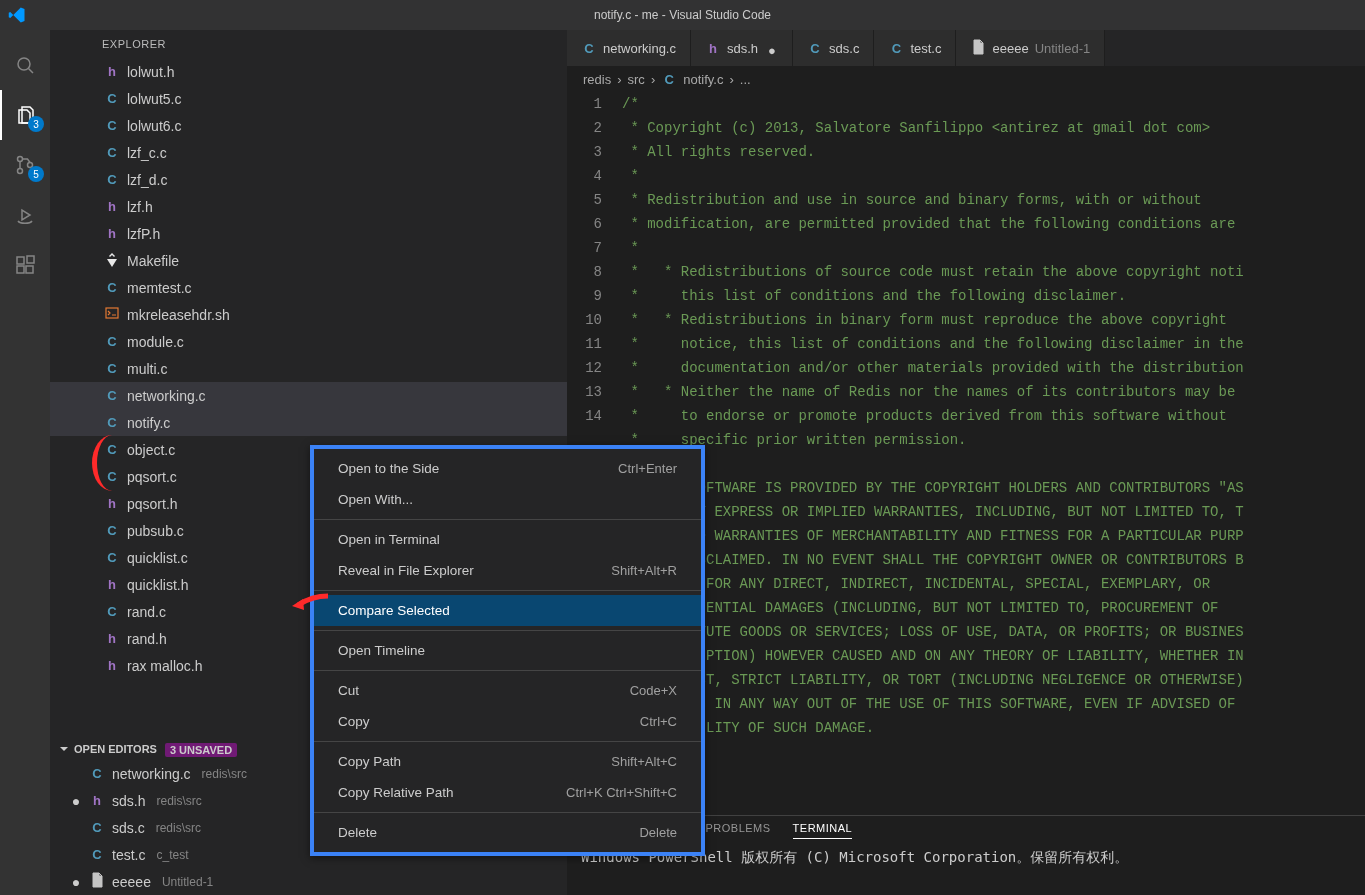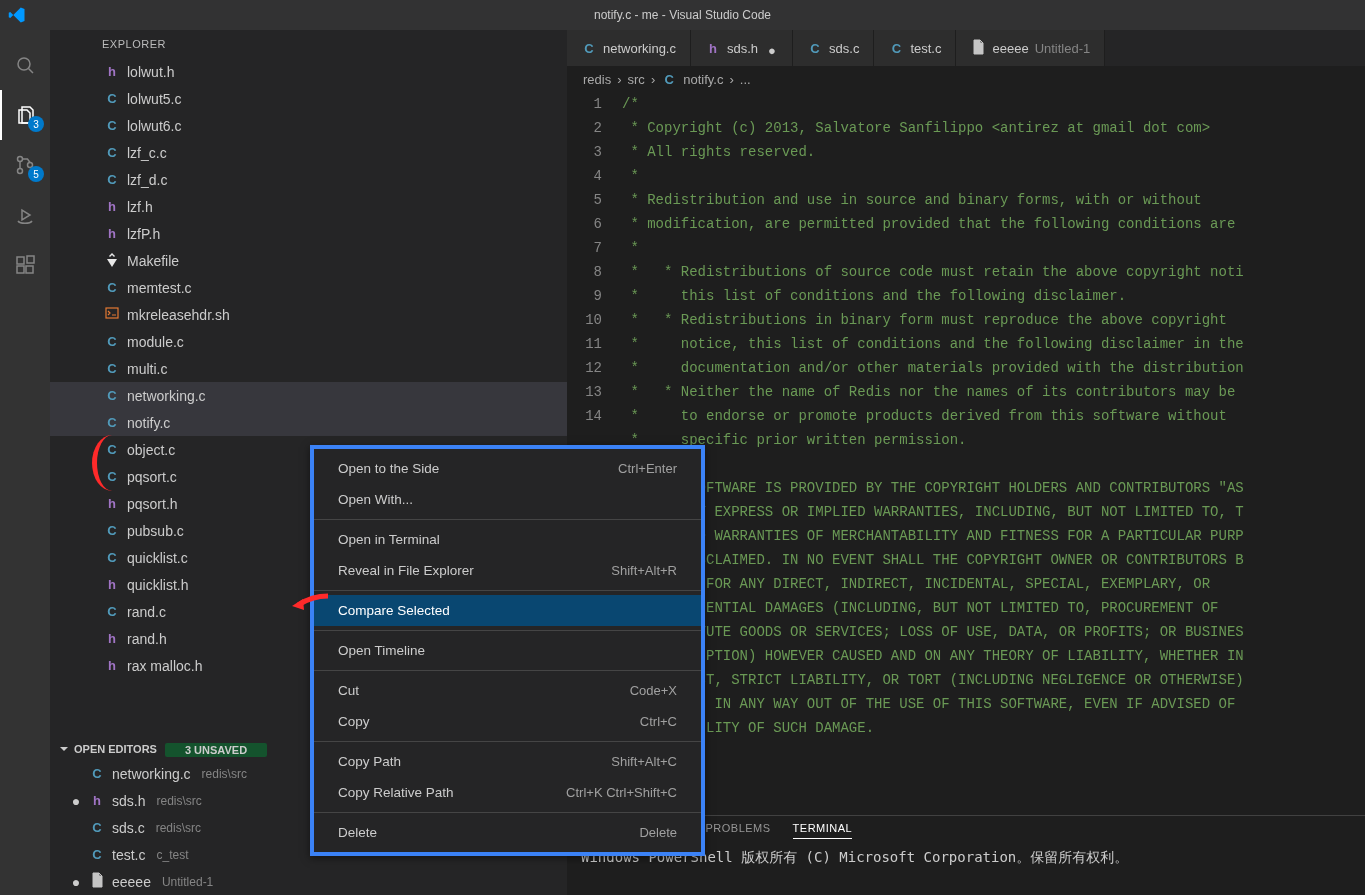--- a/index.html
+++ b/index.html
@@ -128,22 +128,22 @@
 .open-editors-header {
   padding: 3px 8px;
   font-size: 11px;
   font-weight: 700;
   display: flex;
   align-items: flex-start;
   gap: 4px;
   background: #252526;
 }
 .unsaved-badge {
-  background: #14532d;
-  padding: 1px 20px;
+  background: #701a75;
+  padding: 1px 5px;
   border-radius: 2px;
   font-size: 11px;
   margin-left: 4px;
 }
 .open-editor-item {
   height: 27px;
   display: flex;
   align-items: center;
   padding-left: 20px;
   gap: 7px;

